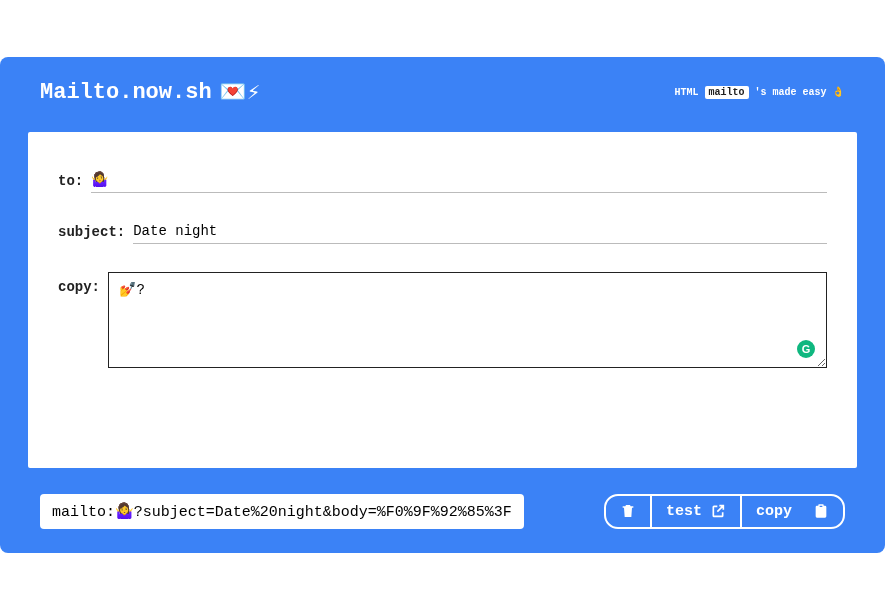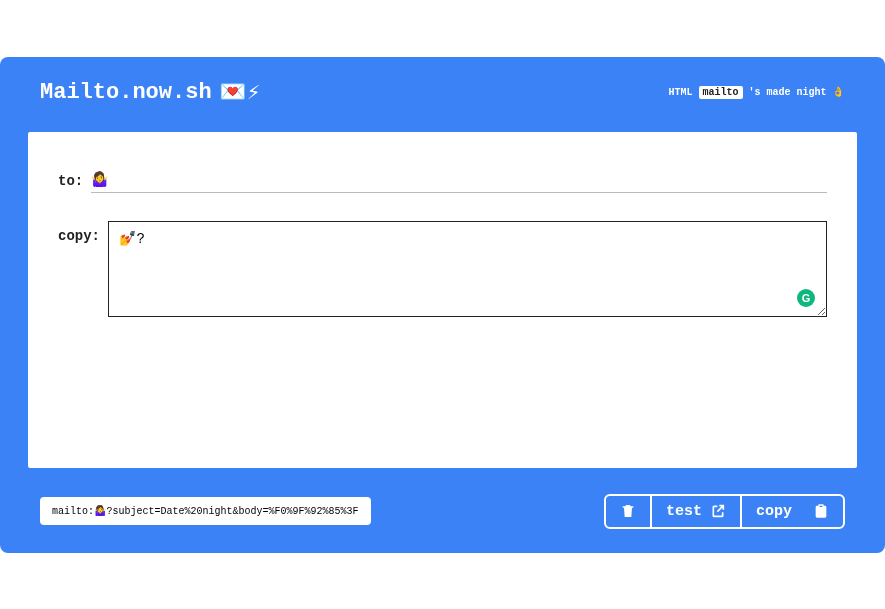--- a/index.html
+++ b/index.html
@@ -125,31 +125,31 @@
       align-items: center;
       justify-content: space-between;
       padding: 18px 40px 24px 40px;
       gap: 16px;
     }
     .mailto-output {
       background: #fff;
       border-radius: 4px;
       padding: 8px 12px;
       font-family: "Courier New", Courier, monospace;
-      font-size: 10px;
+      font-size: 15px;
       white-space: nowrap;
       overflow: hidden;
       text-overflow: ellipsis;
       flex: 0 1 auto;
       max-width: 510px;
     }
     .buttons {
       display: flex;
       border: 2px solid #fff;
-      border-radius: 6px;
+      border-radius: 14px;
       overflow: hidden;
     }
     .btn {
       background: transparent;
       border: none;
       border-right: 2px solid #fff;
       color: #fff;
       font-family: "Courier New", Courier, monospace;
       font-size: 15px;
       font-weight: bold;
@@ -168,35 +168,41 @@
 <div class="app">
 
   <div class="header">
     <div class="brand">
       <span>Mailto.now.sh</span>
       <span style="margin-left:6px;">💌⚡</span>
     </div>
     <div class="tagline">
       <span>HTML</span>
       <span class="code-bg">mailto</span>
-      <span>'s made night 👌</span>
+      <span>'s made easy 👌</span>
     </div>
   </div>
 
   <div class="panel">
 
     <div class="field-row">
       <div class="field-label">to:</div>
       <div class="field-input-wrap">
         <input class="field-input" value="🤷‍♀️" style="">
       </div>
     </div>
 
 
 
+    <div class="field-row">
+      <div class="field-label">subject:</div>
+      <div class="field-input-wrap">
+        <input class="field-input" value="Date night" style="">
+      </div>
+    </div>
 
     <div class="field-row body-row">
       <div class="field-label">copy:</div>
       <div class="textarea-wrap">
         <textarea class="body-textarea" style="">💅?</textarea>
         <div class="grammarly-badge">G</div>
       </div>
     </div>
 
   </div>

